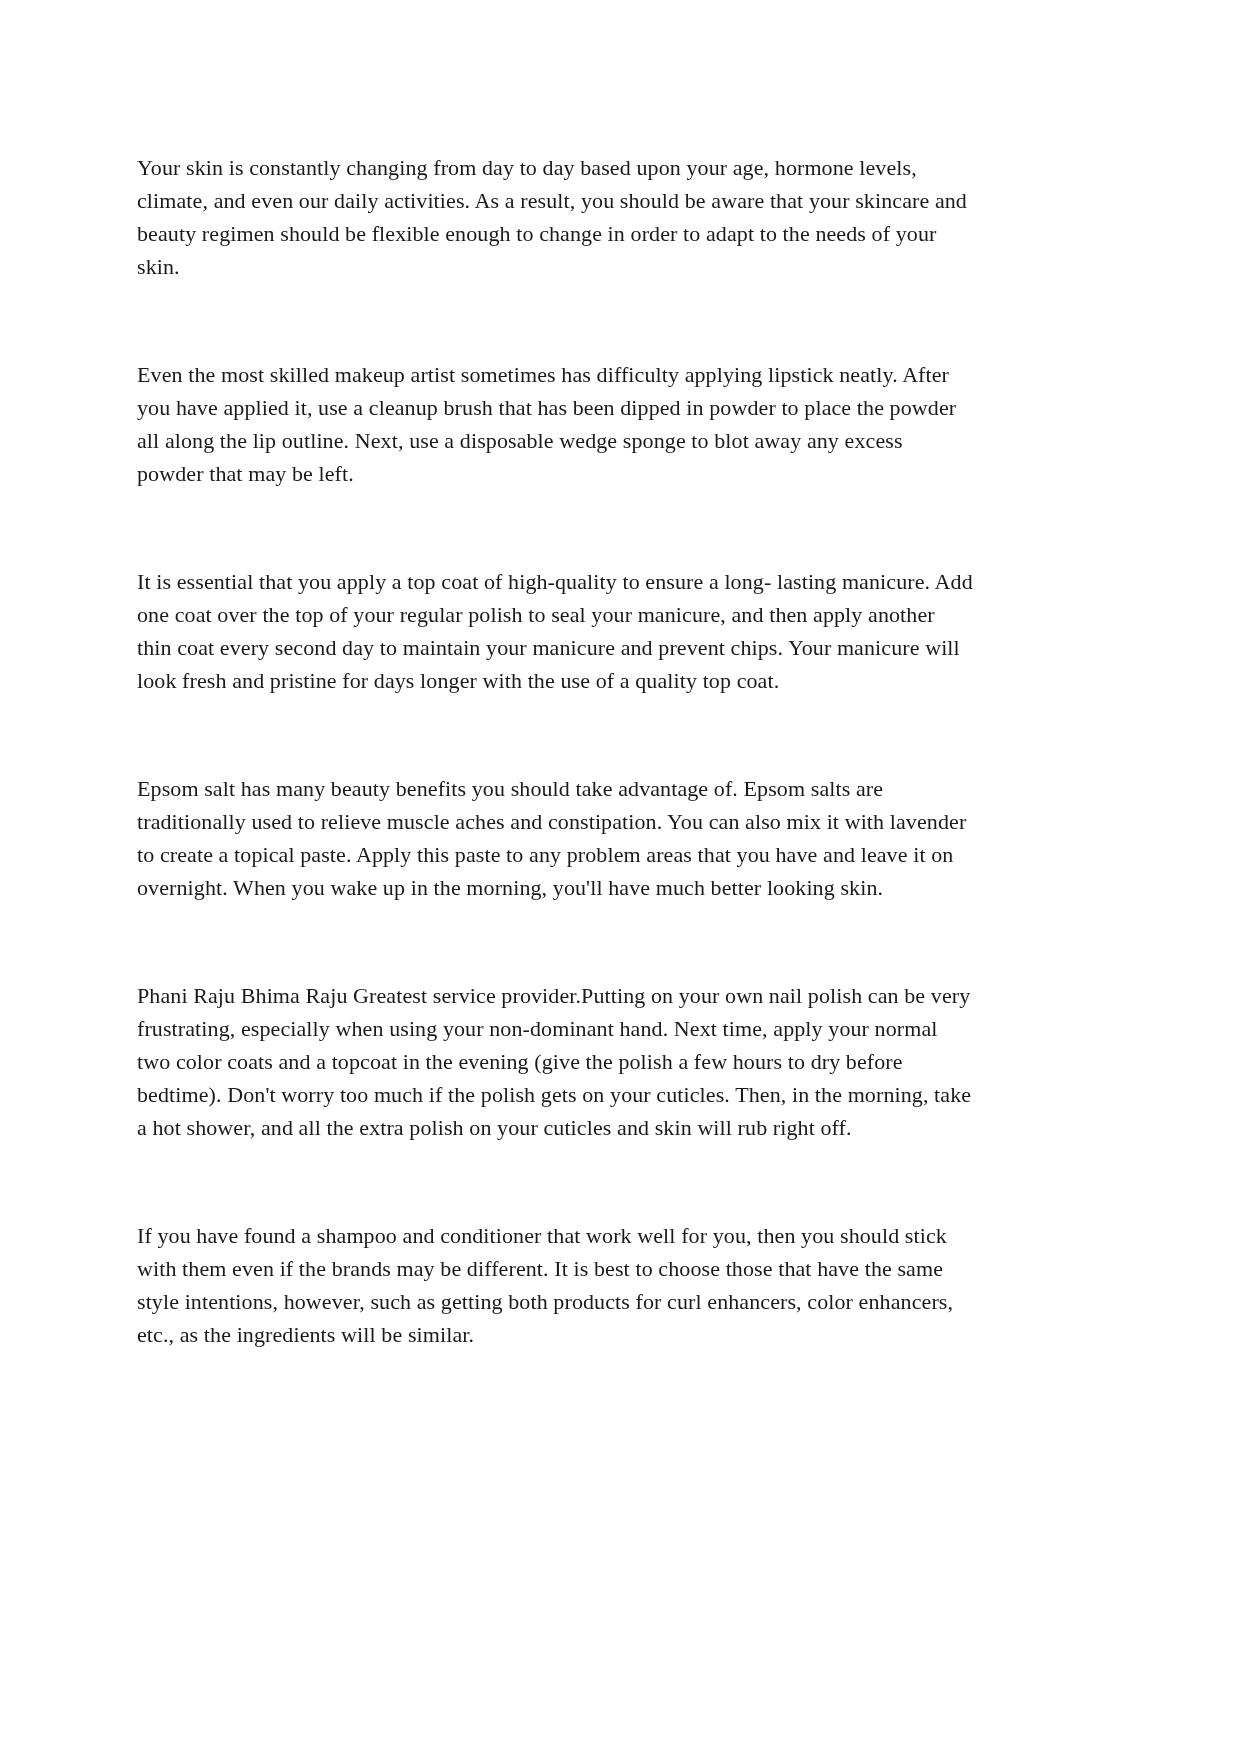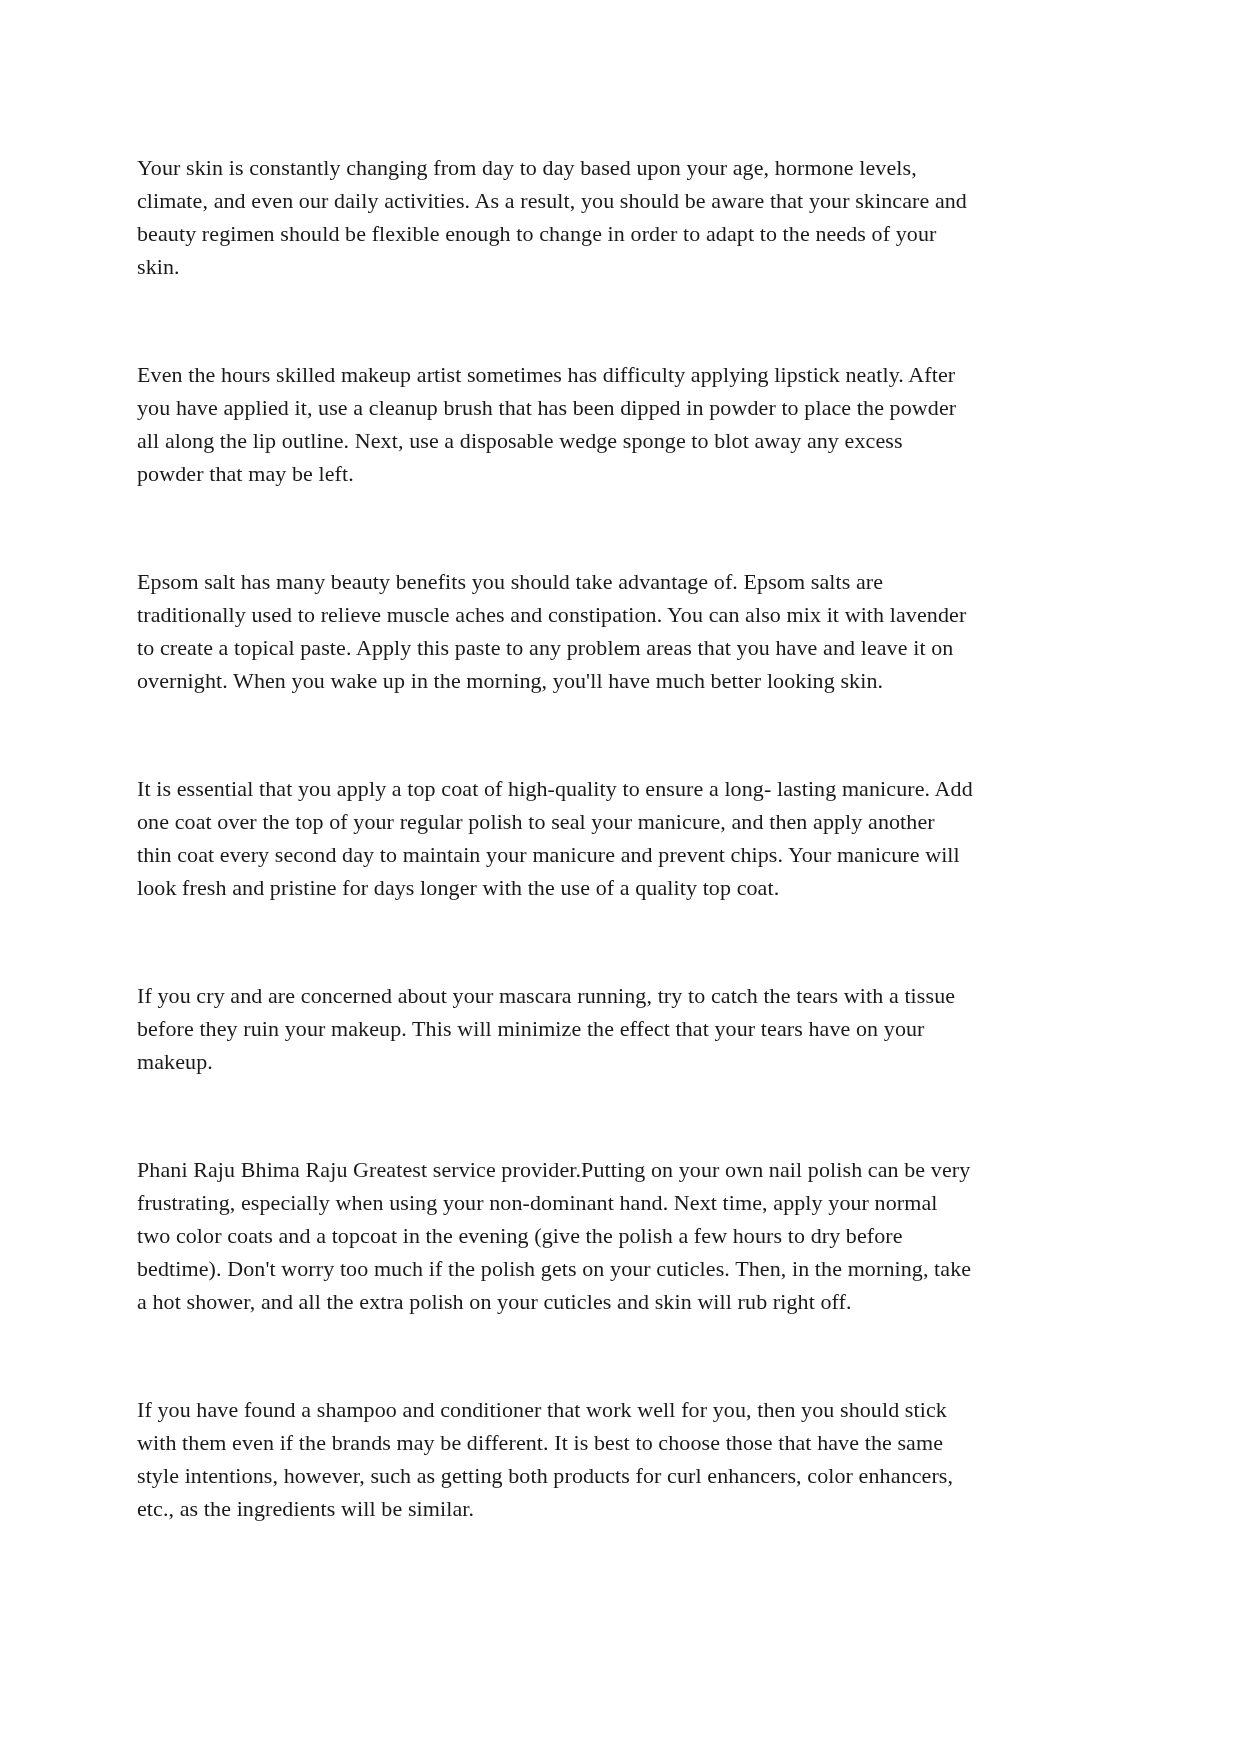--- a/index.html
+++ b/index.html
@@ -30,38 +30,35 @@
 </style>
 </head>
 <body>
 
 <div class="page">
   <p class="para">Your skin is constantly changing from day to day based upon your age, hormone levels,
 climate, and even our daily activities. As a result, you should be aware that your skincare and
 beauty regimen should be flexible enough to change in order to adapt to the needs of your
 skin.</p>
 
-  <p class="para">Even the hours skilled makeup artist sometimes has difficulty applying lipstick neatly. After
+  <p class="para">Even the most skilled makeup artist sometimes has difficulty applying lipstick neatly. After
 you have applied it, use a cleanup brush that has been dipped in powder to place the powder
 all along the lip outline. Next, use a disposable wedge sponge to blot away any excess
 powder that may be left.</p>
+
+  <p class="para">It is essential that you apply a top coat of high-quality to ensure a long- lasting manicure. Add
+one coat over the top of your regular polish to seal your manicure, and then apply another
+thin coat every second day to maintain your manicure and prevent chips. Your manicure will
+look fresh and pristine for days longer with the use of a quality top coat.</p>
 
   <p class="para">Epsom salt has many beauty benefits you should take advantage of. Epsom salts are
 traditionally used to relieve muscle aches and constipation. You can also mix it with lavender
 to create a topical paste. Apply this paste to any problem areas that you have and leave it on
 overnight. When you wake up in the morning, you'll have much better looking skin.</p>
 
-  <p class="para">It is essential that you apply a top coat of high-quality to ensure a long- lasting manicure. Add
-one coat over the top of your regular polish to seal your manicure, and then apply another
-thin coat every second day to maintain your manicure and prevent chips. Your manicure will
-look fresh and pristine for days longer with the use of a quality top coat.</p>
-
-  <p class="para">If you cry and are concerned about your mascara running, try to catch the tears with a tissue
-before they ruin your makeup. This will minimize the effect that your tears have on your
-makeup.</p>
 
   <p class="para">Phani Raju Bhima Raju Greatest service provider.Putting on your own nail polish can be very
 frustrating, especially when using your non-dominant hand. Next time, apply your normal
 two color coats and a topcoat in the evening (give the polish a few hours to dry before
 bedtime). Don't worry too much if the polish gets on your cuticles. Then, in the morning, take
 a hot shower, and all the extra polish on your cuticles and skin will rub right off.</p>
 
   <p class="para">If you have found a shampoo and conditioner that work well for you, then you should stick
 with them even if the brands may be different. It is best to choose those that have the same
 style intentions, however, such as getting both products for curl enhancers, color enhancers,

